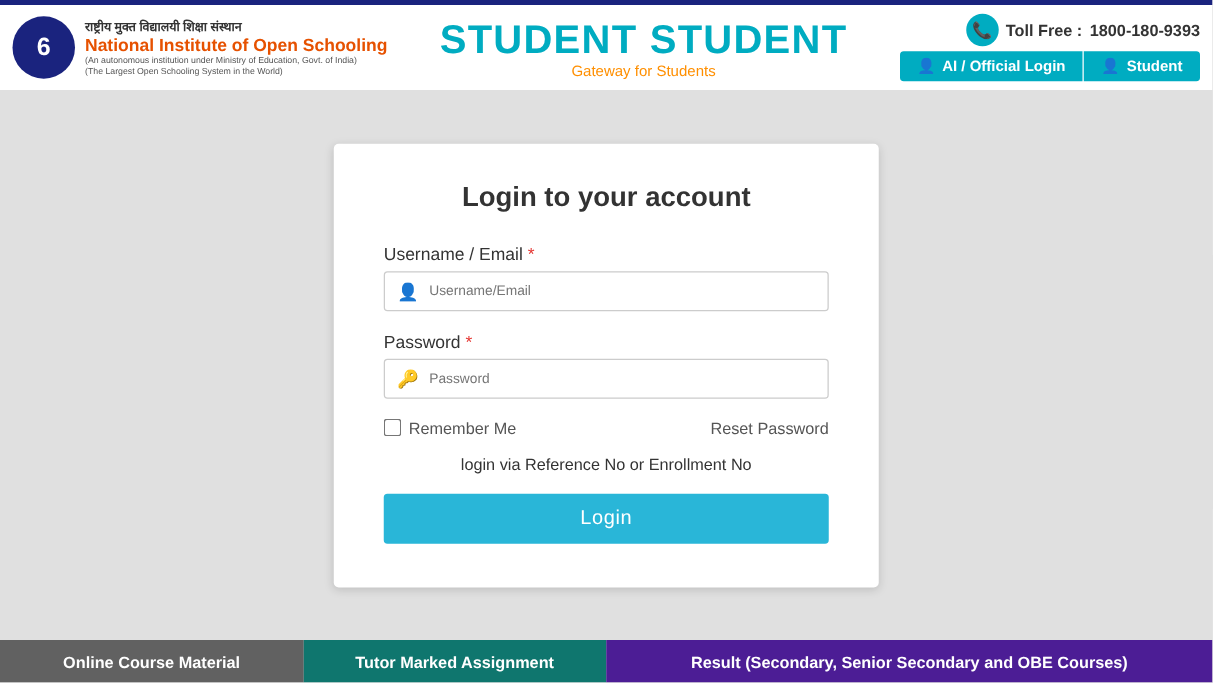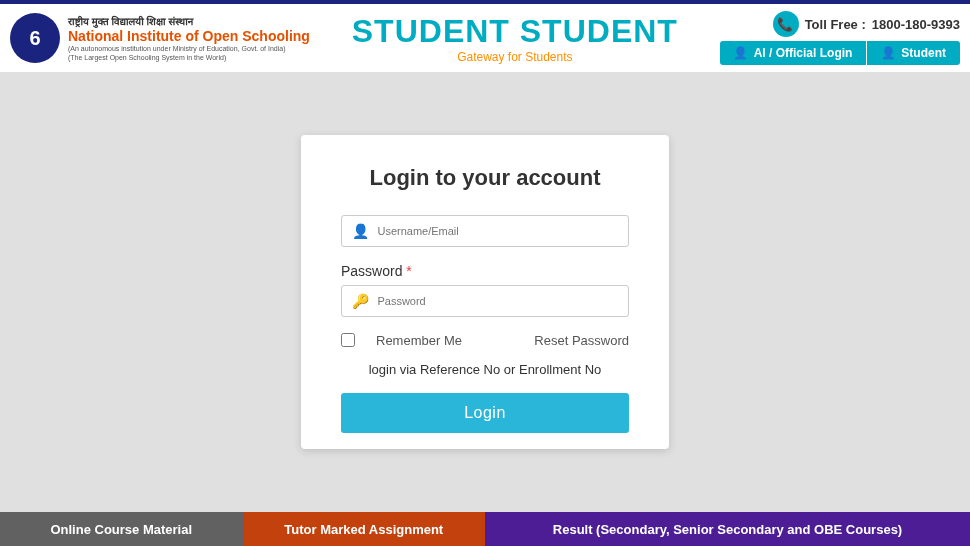--- a/index.html
+++ b/index.html
@@ -151,22 +151,22 @@
       align-items: center;
       justify-content: center;
       background: #e0e0e0;
       padding: 10px;
     }
 
     
     .login-card {
       background: #fff;
       border-radius: 4px;
-      padding: 30px 40px 16px;
-      width: 368px;
+      padding: 30px 40px 35px;
+      width: 436px;
       box-shadow: 0 2px 8px rgba(0,0,0,0.15);
     }
 
     .login-title {
       font-size: 22px;
       color: #333;
       font-weight: 600;
       text-align: center;
       margin-bottom: 24px;
     }
@@ -210,21 +210,21 @@
     .checkbox-row {
       display: flex;
       align-items: center;
       justify-content: space-between;
       margin-bottom: 14px;
     }
 
     .checkbox-left {
       display: flex;
       align-items: flex-start;
-      gap: 21px;
+      gap: 6px;
     }
 
     .checkbox-left input[type="checkbox"] {
       width: 14px;
       height: 14px;
       cursor: pointer;
     }
 
     .checkbox-label {
       font-size: 13px;
@@ -273,21 +273,21 @@
       color: #fff;
       cursor: pointer;
       border: none;
     }
 
     .bottom-btn-gray {
       background: #616161;
     }
 
     .bottom-btn-green {
-      background: #c2410c;
+      background: #0f766e;
     }
 
     .bottom-btn-darkgreen {
       background: #4c1d95;
       flex: 2;
     }
   </style>
 </head>
 <body>
 
@@ -325,20 +325,23 @@
         <span>Student</span>
       </button>
     </div>
   </div>
 </div>
 
 <div class="main-content">
   <div class="login-card">
     <h2 class="login-title">Login to your account</h2>
 
+    <label class="form-label">
+      <span>Username / Email</span> <span class="required-star">*</span>
+    </label>
     <div class="input-wrapper">
       <span class="input-icon">👤</span>
       <input type="text" placeholder="Username/Email" style="">
     </div>
 
     <label class="form-label">
       <span>Password</span> <span class="required-star">*</span>
     </label>
     <div class="input-wrapper">
       <span class="input-icon">🔑</span>

